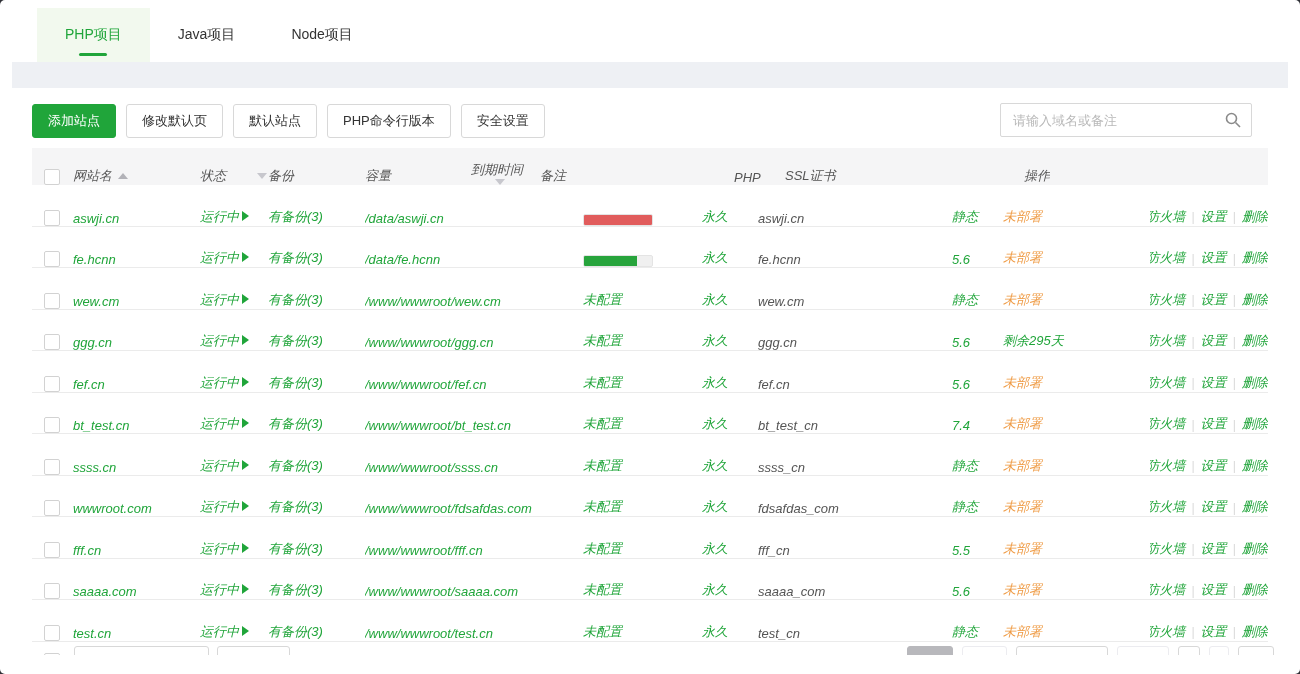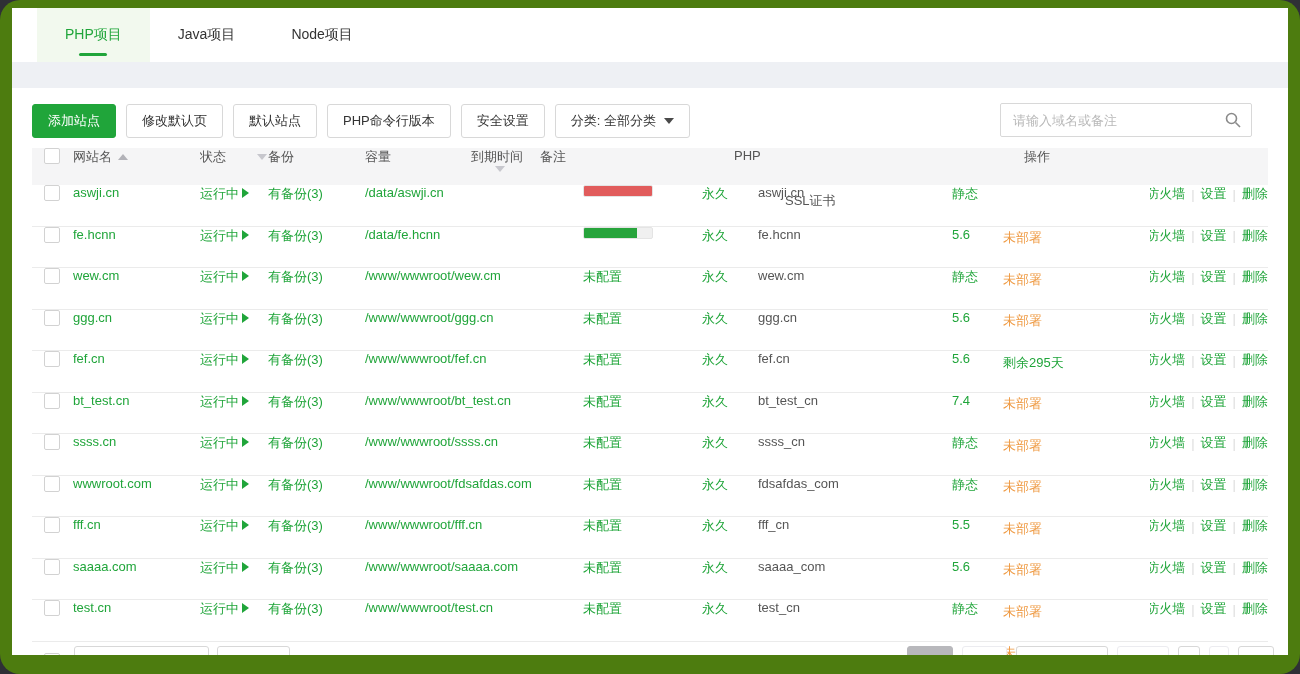--- a/index.html
+++ b/index.html
@@ -1,19 +1,19 @@
 <!DOCTYPE html>
 <html><head>
 <meta charset="utf-8">
 <style>
   * { margin:0; padding:0; box-sizing:border-box; }
   html,body { width:1300px; height:674px; }
   body { background:#2f3036; font-family:"Liberation Sans","DejaVu Sans",sans-serif; position:relative; overflow:hidden; }
 
-  .frame { position:absolute; inset:0; background:#4d7c0f; border-radius:20px; overflow:hidden; }
+  .frame { position:absolute; inset:0; background:#ffffff; border-radius:5px; overflow:hidden; }
   .page  { position:absolute; left:12px; right:12px; top:8px; bottom:19px; background:#fff; overflow:hidden; }
 
   
   .tabbar { height:54px; background:#fff; display:flex; align-items:stretch; padding-left:25px; }
   .tab { position:relative; display:flex; align-items:center; padding:0 28px; font-size:14px; color:#333; cursor:pointer; }
   .tab.active { background:#f2f9ee; color:#20a53a; }
   .tab.active .tab-underline { position:absolute; left:50%; transform:translateX(-50%); bottom:6px; width:28px; height:3px; background:#20a53a; border-radius:2px; }
   .strip { height:26px; background:#eef0f4; }
 
   .content { padding:0 20px; }
@@ -23,21 +23,21 @@
   .btn { height:34px; line-height:32px; padding:0 15px; font-size:13px; color:#333; background:#fff; border:1px solid #d8d8d8; border-radius:3px; cursor:pointer; margin-right:10px; display:inline-flex; align-items:center; }
   .btn.primary { background:#20a53a; border-color:#20a53a; color:#fff; }
   .caret-down { display:inline-block; width:0; height:0; border-left:5px solid transparent; border-right:5px solid transparent; border-top:6px solid #4a4a4a; margin-left:8px; }
   .search-wrap { position:absolute; right:16px; top:0; width:252px; height:34px; }
   .search-input { width:100%; height:100%; border:1px solid #d8d8d8; border-radius:2px; padding:0 34px 0 12px; font-size:13px; color:#333; outline:none; font-family:inherit; }
   .search-input::placeholder { color:#b8b8b8; }
   .search-icon { position:absolute; right:10px; top:8px; width:18px; height:18px; cursor:pointer; }
 
   
   .table { margin-top:9px; }
-  .tr { display:flex; align-items:flex-start; }
+  .tr { display:flex; align-items:flex-end;font-style:italic; }
   .thead { height:37px; background:#f5f5f6; font-size:13px; color:#555; }
   .tbody .tr { height:41.5px; border-bottom:1px solid #ebebeb; font-size:13px; }
   .td,.th { flex:0 0 auto; display:flex; align-items:center; overflow:hidden; white-space:nowrap; }
   .col-check{width:41px;} .col-name{width:127px;} .col-status{width:68px;gap:25px;} .col-backup{width:97px;}
   .col-root{width:218px;} .col-capacity{width:89px;} .col-expire{width:86px;flex-direction:column;} .col-remark{width:194px;}
   .col-php{width:51px;} .col-ssl{width:147px;margin-top:44px;} .col-actions{width:118px; justify-content:flex-end;}
   .col-check .checkbox{ margin-left:12px; }
   .checkbox { width:16px; height:16px; border:1px solid #d2d2d2; border-radius:2px; background:#fff; display:inline-block; cursor:pointer; }
   .arr { display:inline-block; width:0; height:0; margin-left:6px; }
   .arr.up   { border-left:5px solid transparent; border-right:5px solid transparent; border-bottom:6px solid #b2b2b8; }
@@ -84,24 +84,20 @@
     <div class="strip"></div>
 
     <div class="content">
 
       <div class="toolbar">
         <button class="btn primary">添加站点</button>
         <button class="btn">修改默认页</button>
         <button class="btn">默认站点</button>
         <button class="btn">PHP命令行版本</button>
         <button class="btn">安全设置</button>
-        <button class="btn">
-          <span>分类: 全部分类</span>
-          <span class="caret-down"></span>
-        </button>
         <div class="search-wrap">
           <input class="search-input" type="text" placeholder="请输入域名或备注" style="">
           <svg class="search-icon" viewBox="0 0 18 18">
             <circle cx="7.5" cy="7.5" r="5" fill="none" stroke="#8a8a8a" stroke-width="1.6"></circle>
             <line x1="11.5" y1="11.5" x2="16" y2="16" stroke="#8a8a8a" stroke-width="1.6"></line>
           </svg>
         </div>
       </div>
 
       <div class="table">

